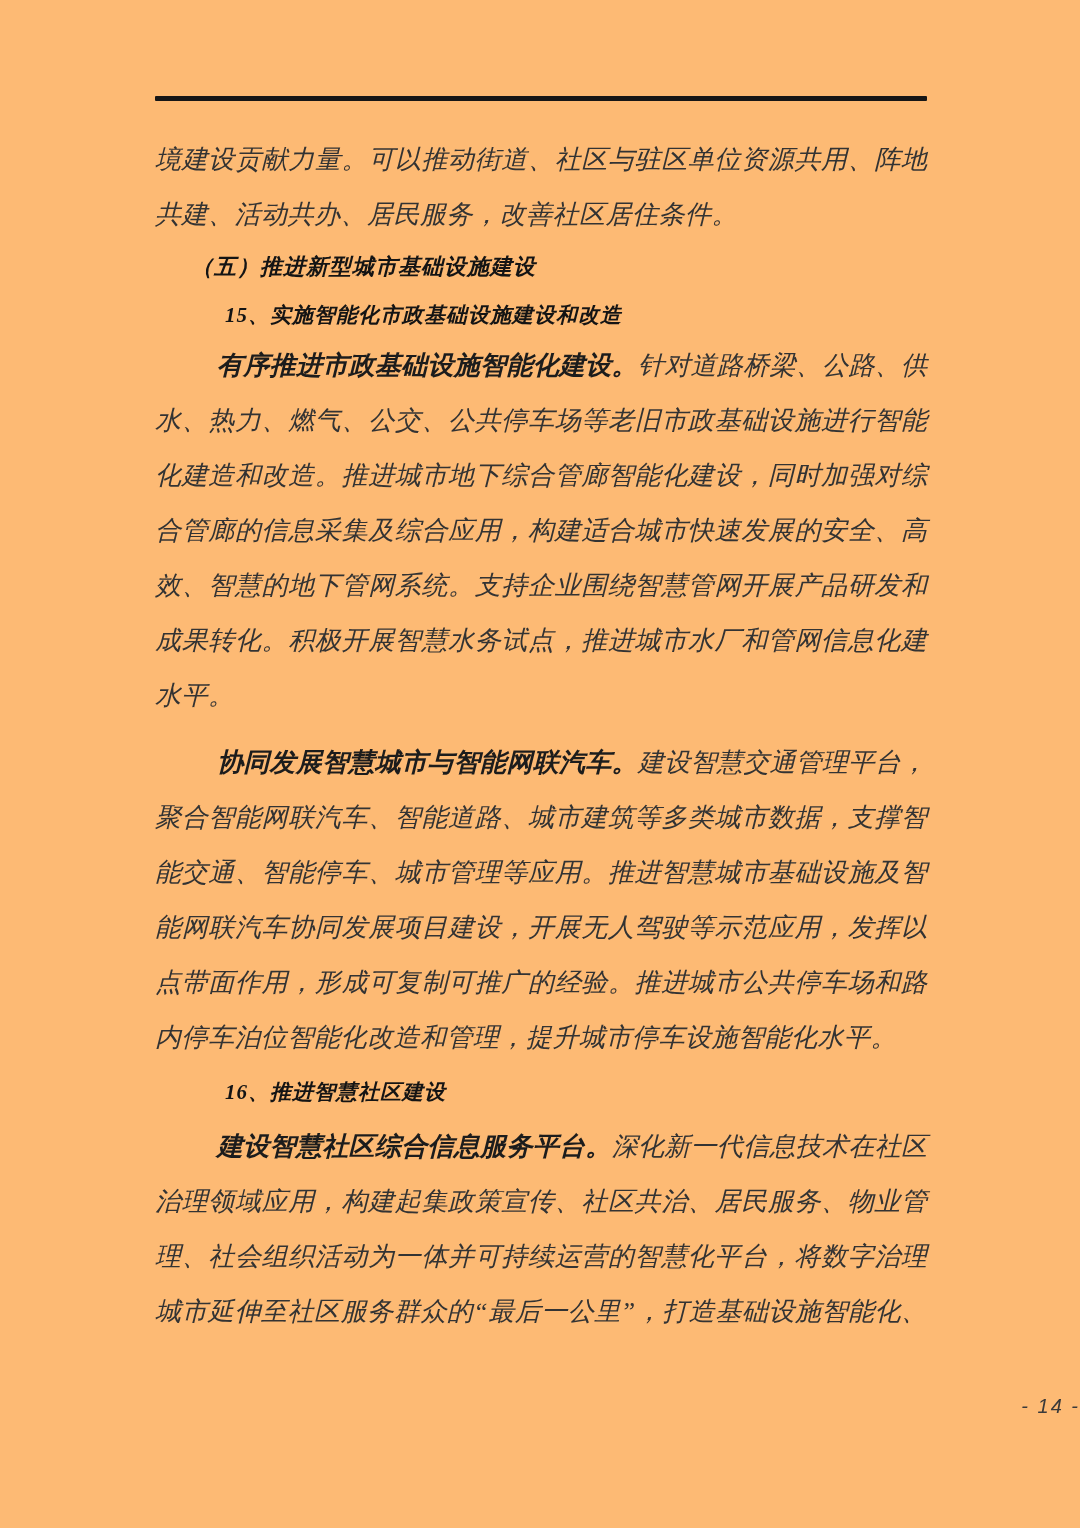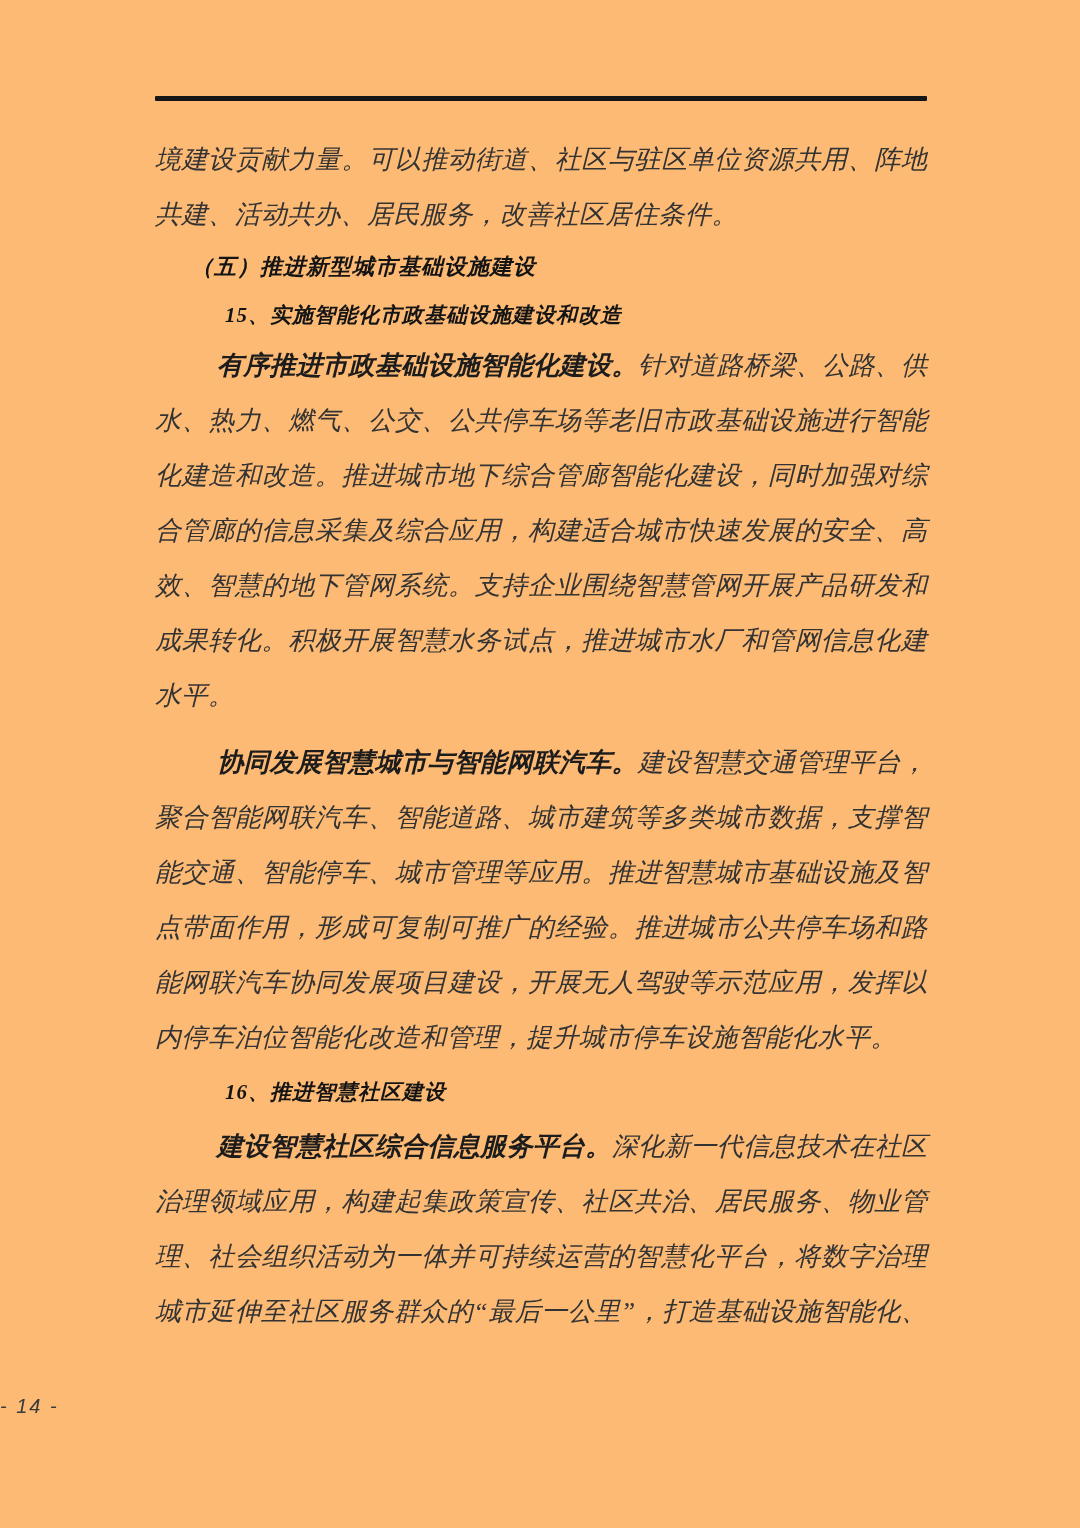--- a/index.html
+++ b/index.html
@@ -75,21 +75,21 @@
     height: 50px;
     margin-top: 2px;
   }
   .para2 { margin-top: 12px; }
   .para3 { margin-top: 2px; }
   .footer {
     position: absolute;
     left: 0;
     top: 1395px;
     width: 100%;
-    text-align: left;
+    text-align: right;
     font-family: "Liberation Sans", "DejaVu Sans", sans-serif;
     font-size: 20px;
     color: #3a3a3a;
     letter-spacing: 2px;
   }
 </style>
 </head>
 <body>
 
 <div class="page">
@@ -117,22 +117,22 @@
       <div class="bodyline jline">成果转化。积极开展智慧水务试点，推进城市水厂和管网信息化建</div>
       <div class="bodyline">水平。</div>
     </div>
 
     <div class="para2">
       <div class="bodyline jline indent1">
         <span class="lead">协同发展智慧城市与智能网联汽车。</span><span>建设智慧交通管理平台，</span>
       </div>
       <div class="bodyline jline">聚合智能网联汽车、智能道路、城市建筑等多类城市数据，支撑智</div>
       <div class="bodyline jline">能交通、智能停车、城市管理等应用。推进智慧城市基础设施及智</div>
+      <div class="bodyline jline">能网联汽车协同发展项目建设，开展无人驾驶等示范应用，发挥以</div>
       <div class="bodyline jline">点带面作用，形成可复制可推广的经验。推进城市公共停车场和路</div>
-      <div class="bodyline jline">能网联汽车协同发展项目建设，开展无人驾驶等示范应用，发挥以</div>
       <div class="bodyline">内停车泊位智能化改造和管理，提升城市停车设施智能化水平。</div>
     </div>
 
     <div class="h-item h-item16">16、推进智慧社区建设</div>
 
     <div class="para3">
       <div class="bodyline jline indent1">
         <span class="lead">建设智慧社区综合信息服务平台。</span><span>深化新一代信息技术在社区</span>
       </div>
       <div class="bodyline jline">治理领域应用，构建起集政策宣传、社区共治、居民服务、物业管</div>

